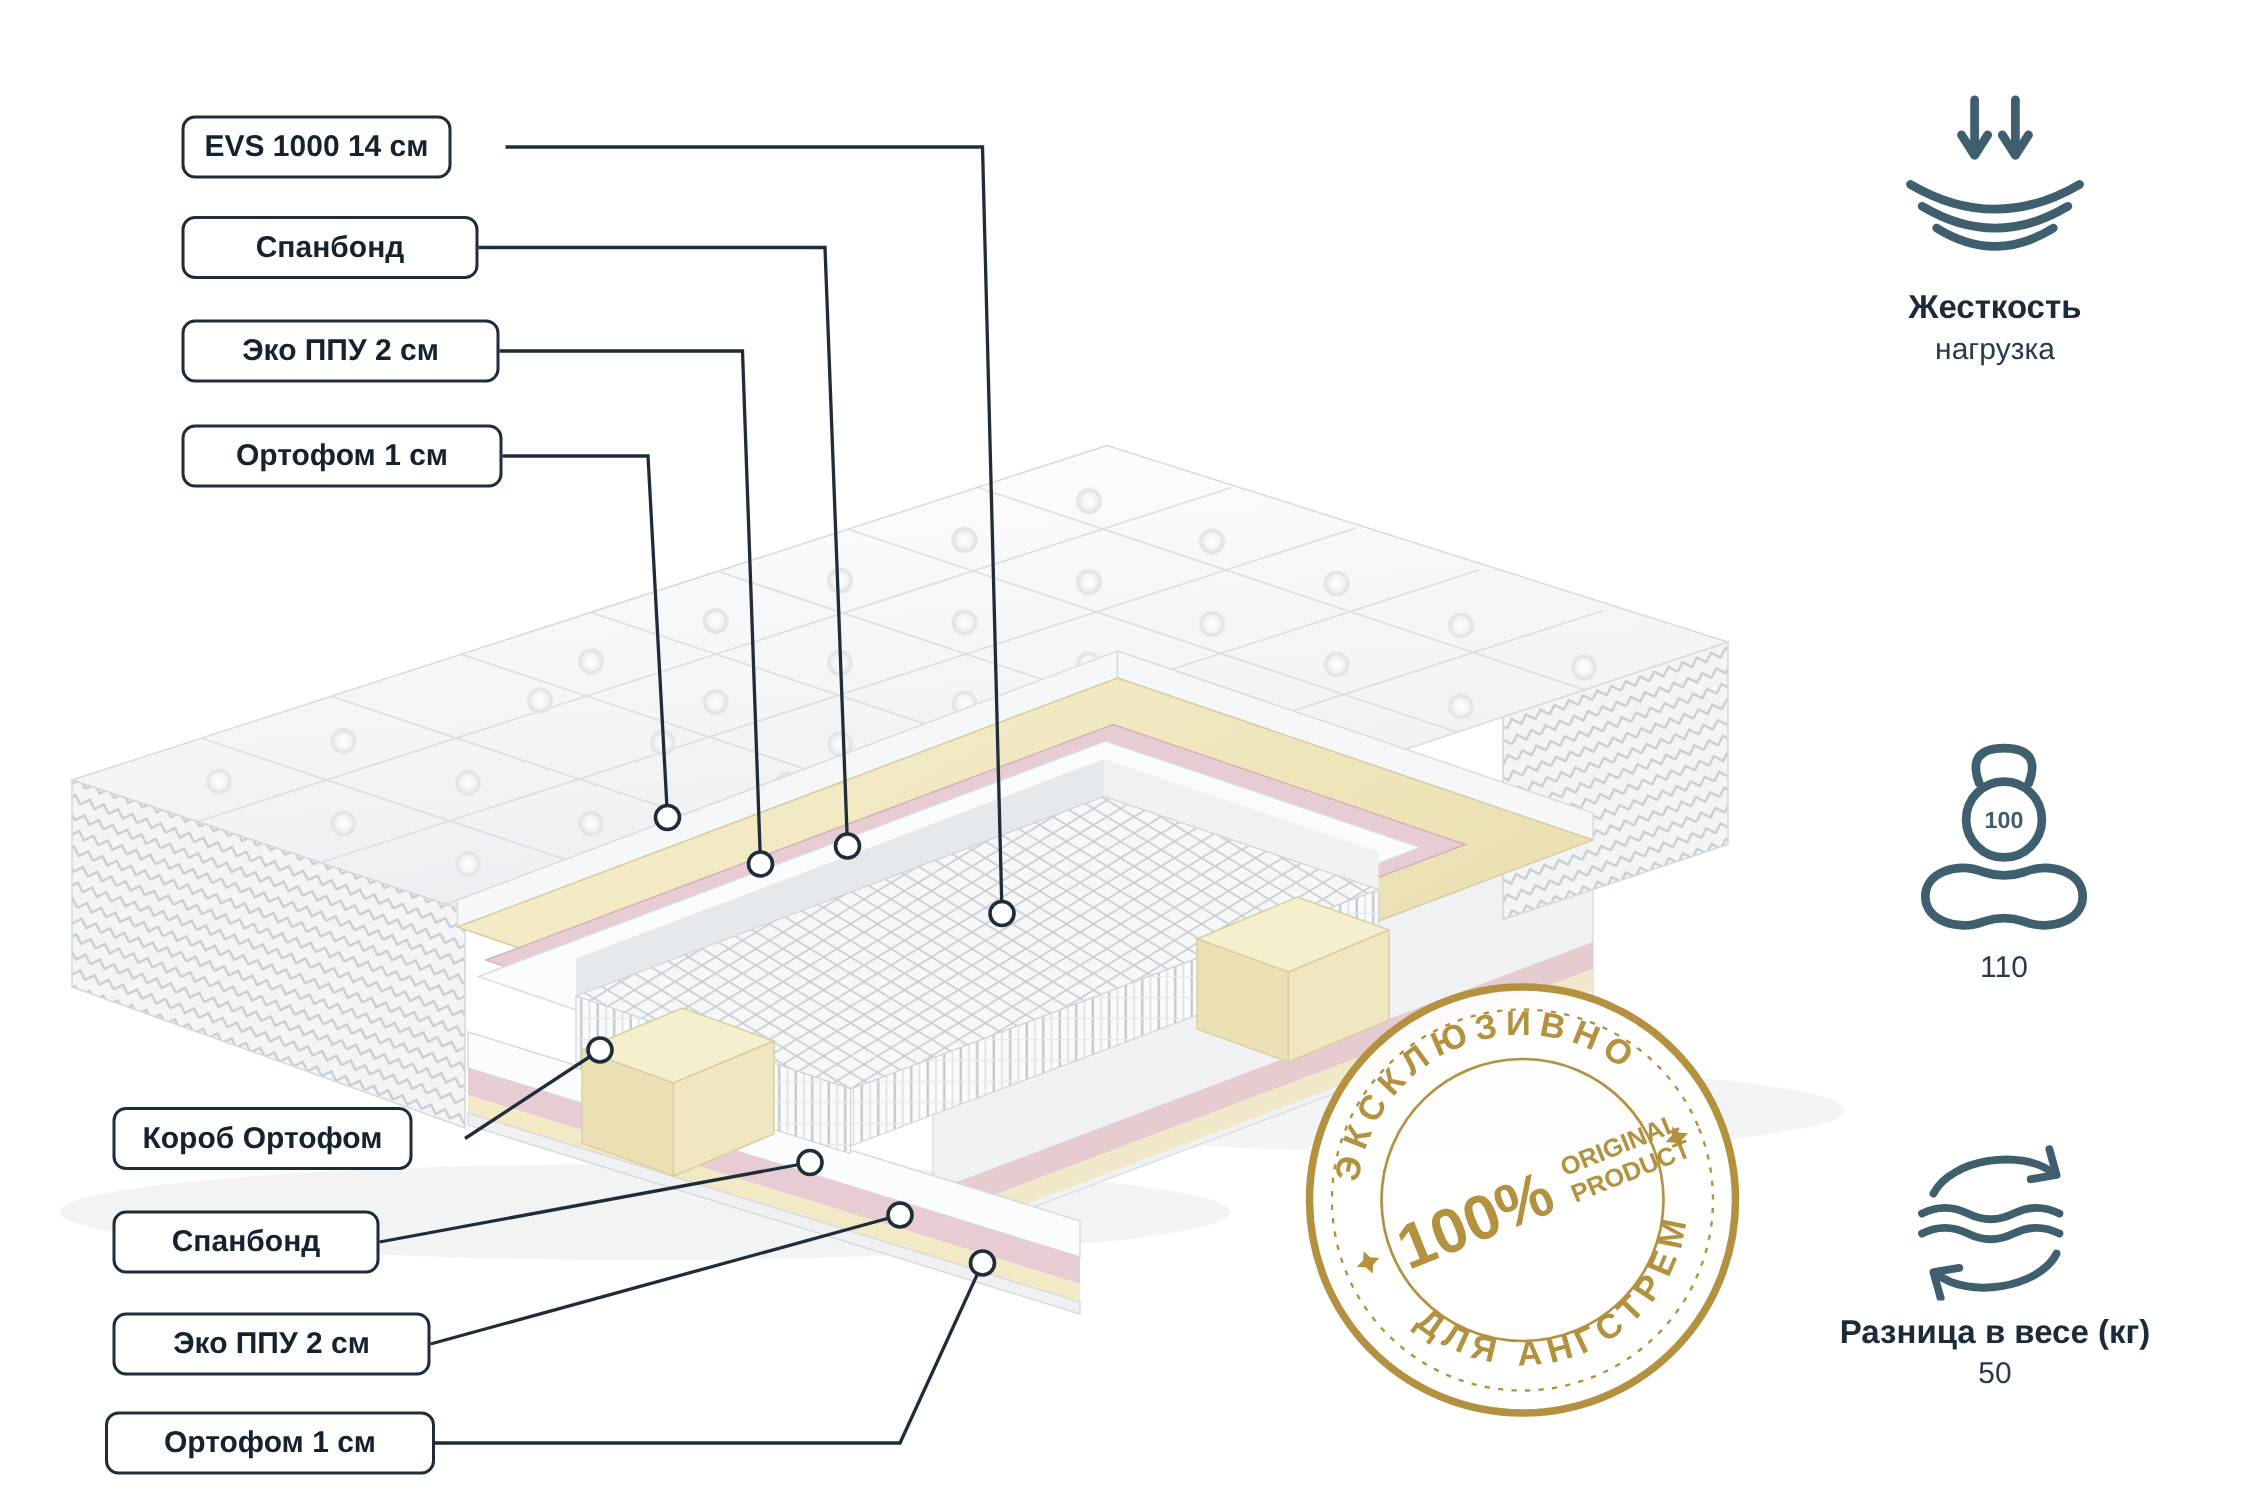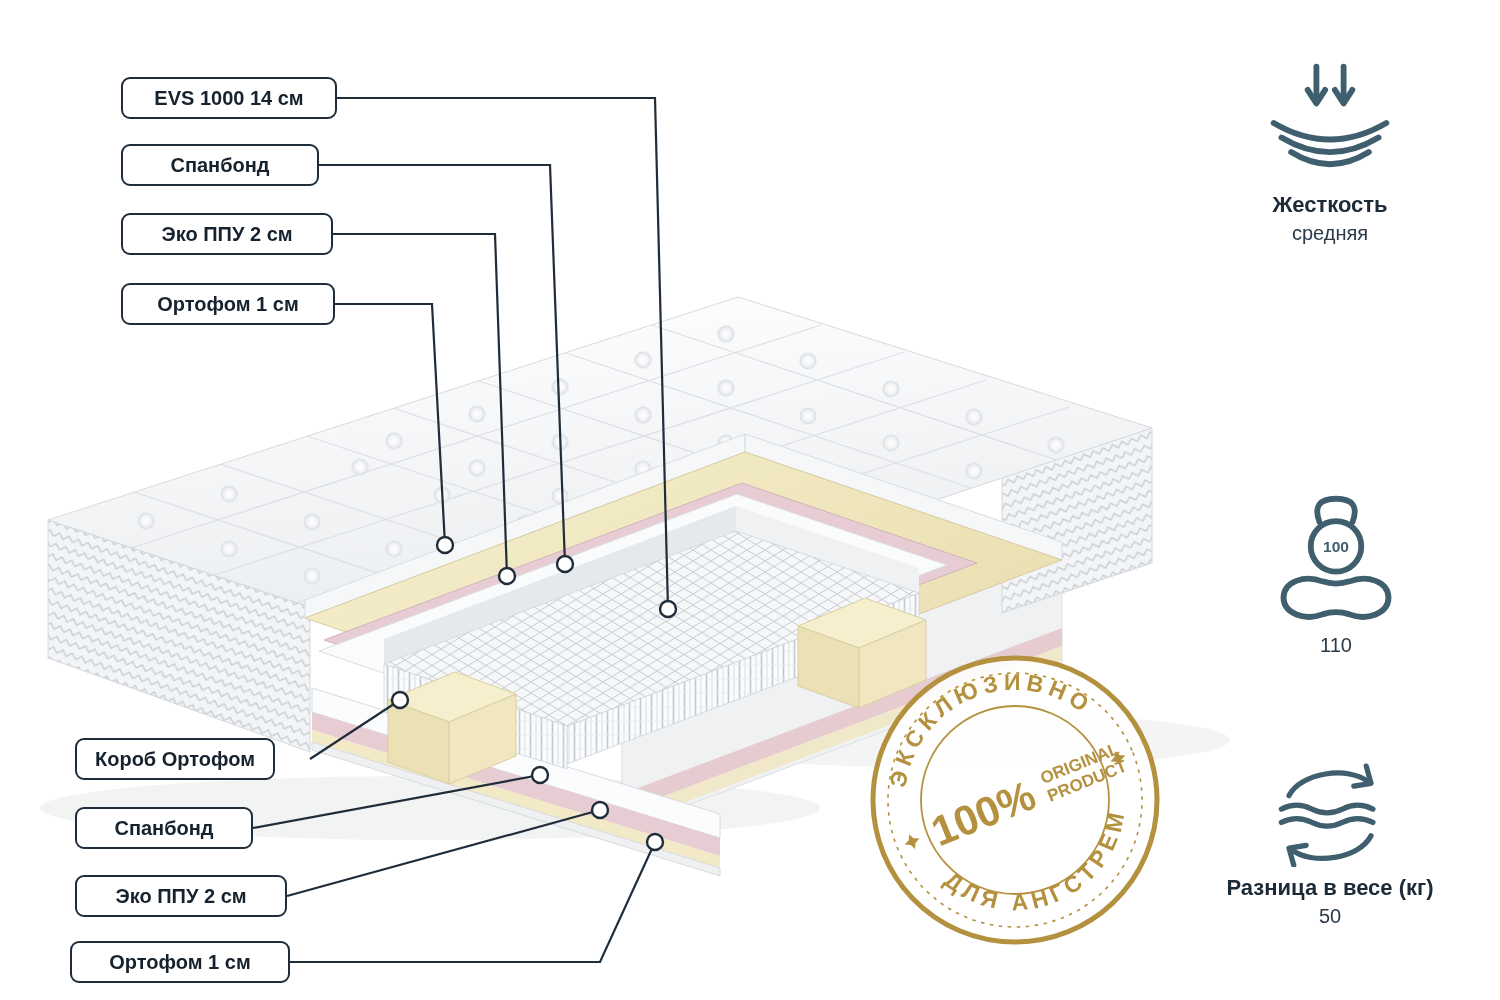--- a/index.html
+++ b/index.html
@@ -198,21 +198,21 @@
         <textPath href="#arcB" startOffset="50%" text-anchor="middle">ДЛЯ АНГСТРЕМ</textPath>
       </text>
       <path d="M-111 -8 L-108.4 -2.6 L-103 0 L-108.4 2.6 L-111 8 L-113.6 2.6 L-119 0 L-113.6 -2.6 Z" fill="#b4913e"></path>
       <path d="M111 -8 L113.6 -2.6 L119 0 L113.6 2.6 L111 8 L108.4 2.6 L103 0 L108.4 -2.6 Z" fill="#b4913e"></path>
       <text x="-88" y="15" font-size="42" font-weight="bold" fill="#b4913e">100%</text>
       <text x="32" y="-4" font-size="17" font-weight="bold" fill="#b4913e">ORIGINAL</text>
       <text x="32" y="15" font-size="17" font-weight="bold" fill="#b4913e">PRODUCT</text>
     </g>
   </svg>
 
-  <div class="callout" style="left:121px;top:77px;width:216px">EVS 1000 14 см</div>
+  <div class="callout" style="left:121px;top:77px;width:180px">EVS 1000 14 см</div>
   <div class="callout" style="left:121px;top:144px;width:198px">Спанбонд</div>
   <div class="callout" style="left:121px;top:213px;width:212px">Эко ППУ 2 см</div>
   <div class="callout" style="left:121px;top:283px;width:214px">Ортофом 1 см</div>
   <div class="callout" style="left:75px;top:738px;width:200px">Короб Ортофом</div>
   <div class="callout" style="left:75px;top:807px;width:178px">Спанбонд</div>
   <div class="callout" style="left:75px;top:875px;width:212px">Эко ППУ 2 см</div>
   <div class="callout" style="left:70px;top:941px;width:220px">Ортофом 1 см</div>
 
   <div class="spec" style="left:1235px;top:58px;width:190px">
     <svg width="136" height="126" viewBox="0 0 140 128">
@@ -220,21 +220,21 @@
         <path d="M56 8 V44"></path>
           <path d="M47 32 L56 46 L65 32"></path>
         <path d="M84 8 V44"></path>
           <path d="M75 32 L84 46 L93 32"></path>
         <path d="M12 66 Q70 100 128 66"></path>
         <path d="M20 81 Q70 111 120 81"></path>
         <path d="M30 96 Q70 121 110 96"></path>
       </g>
     </svg>
     <div class="spec-title">Жесткость</div>
-    <div class="spec-value">средняя</div>
+    <div class="spec-value">нагрузка</div>
   </div>
 
 
   <div class="spec" style="left:1232px;top:487px;width:208px">
     <svg width="136" height="144" viewBox="0 0 140 148">
       <g fill="none" stroke="#3f5e6e" stroke-width="6" stroke-linecap="round" stroke-linejoin="round">
         <path d="M53 36 Q44 12 70 12 Q96 12 87 36"></path>
         <circle cx="70" cy="61" r="26" fill="#ffffff"></circle>
         <path d="M16 114 C16 97 38 90 56 97 C65 100 75 100 84 97 C102 90 124 97 124 114 C124 130 102 138 84 131 C75 128 65 128 56 131 C38 138 16 130 16 114 Z"></path>
       </g>

